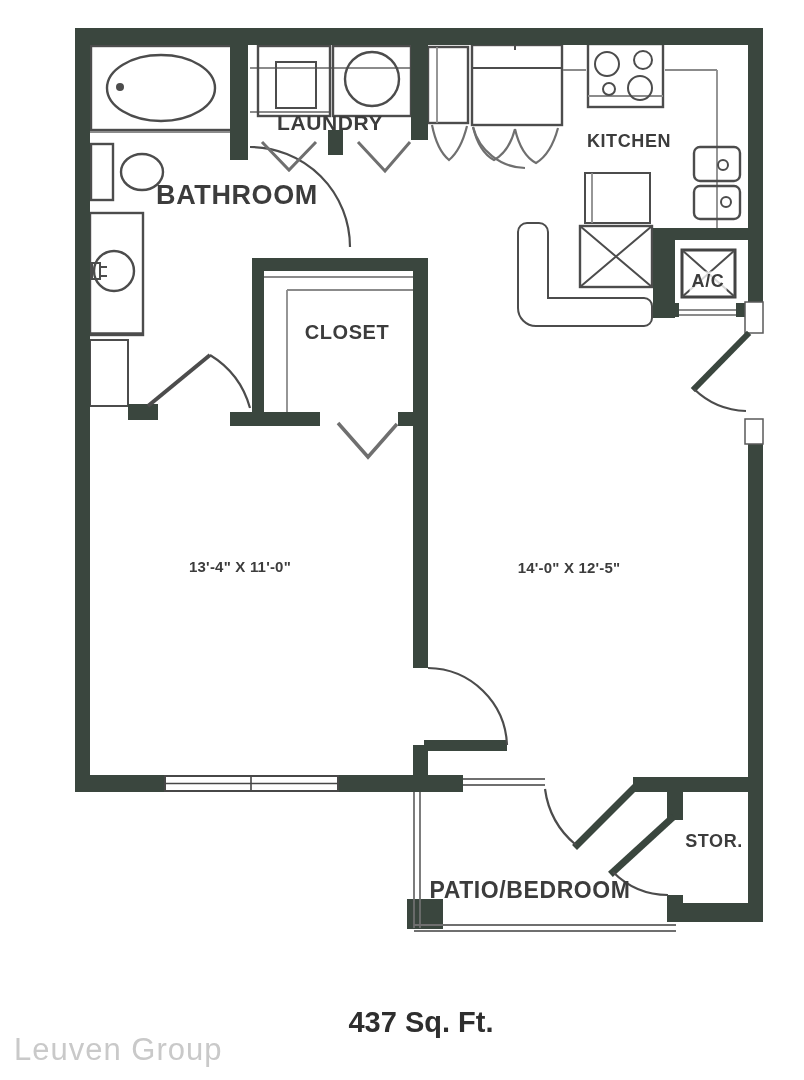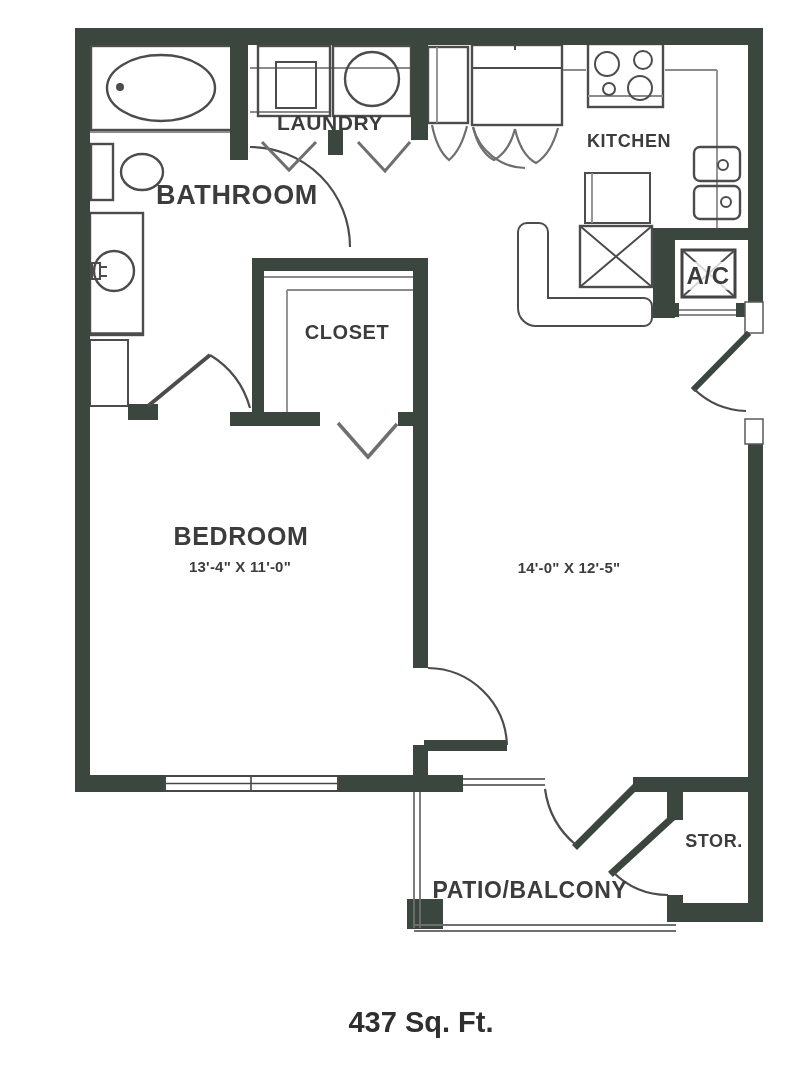--- a/index.html
+++ b/index.html
@@ -184,21 +184,21 @@
       <rect x="682" y="250" width="53" height="47" fill="none" stroke="#434343" stroke-width="3"></rect>
       <path class="ln2" d="M682 250 L735 297 M735 250 L682 297"></path>
       <path class="thin" d="M679 310 H736 M679 315 H736"></path>
     </g>
   </svg>
 
   <div class="lbl" style="left:237px;top:196px;font-size:27px">BATHROOM</div>
   <div class="lbl" style="left:330px;top:123px;font-size:21px">LAUNDRY</div>
   <div class="lbl" style="left:629px;top:142px;font-size:18px">KITCHEN</div>
   <div class="lbl" style="left:347px;top:333px;font-size:20px">CLOSET</div>
-  <div class="lbl chip" style="left:708px;top:276px;font-size:24px">A/C</div>
-  <div class="lbl" style="left:241px;top:537px;font-size:25px">BEDROOM</div>
+  <div class="lbl chip" style="left:708px;top:282px;font-size:18px">A/C</div>
   <div class="lbl dims" style="left:240px;top:567px;font-size:15px">13'-4" X 11'-0"</div>
   <div class="lbl dims" style="left:569px;top:568px;font-size:15px">14'-0" X 12'-5"</div>
-  <div class="lbl" style="left:530px;top:891px;font-size:23px">PATIO/BALCONY</div>
+  <div class="lbl" style="left:530px;top:891px;font-size:23px">PATIO/BEDROOM</div>
   <div class="lbl" style="left:714px;top:842px;font-size:18px">STOR.</div>
 
   <div class="lbl footer" style="left:421px;top:1022px;font-size:29px;letter-spacing:0">437 Sq. Ft.</div>
+  <div class="wm" style="left:14px;top:1032px;font-size:31px">Leuven Group</div>
 </div>
 
 </body></html>

